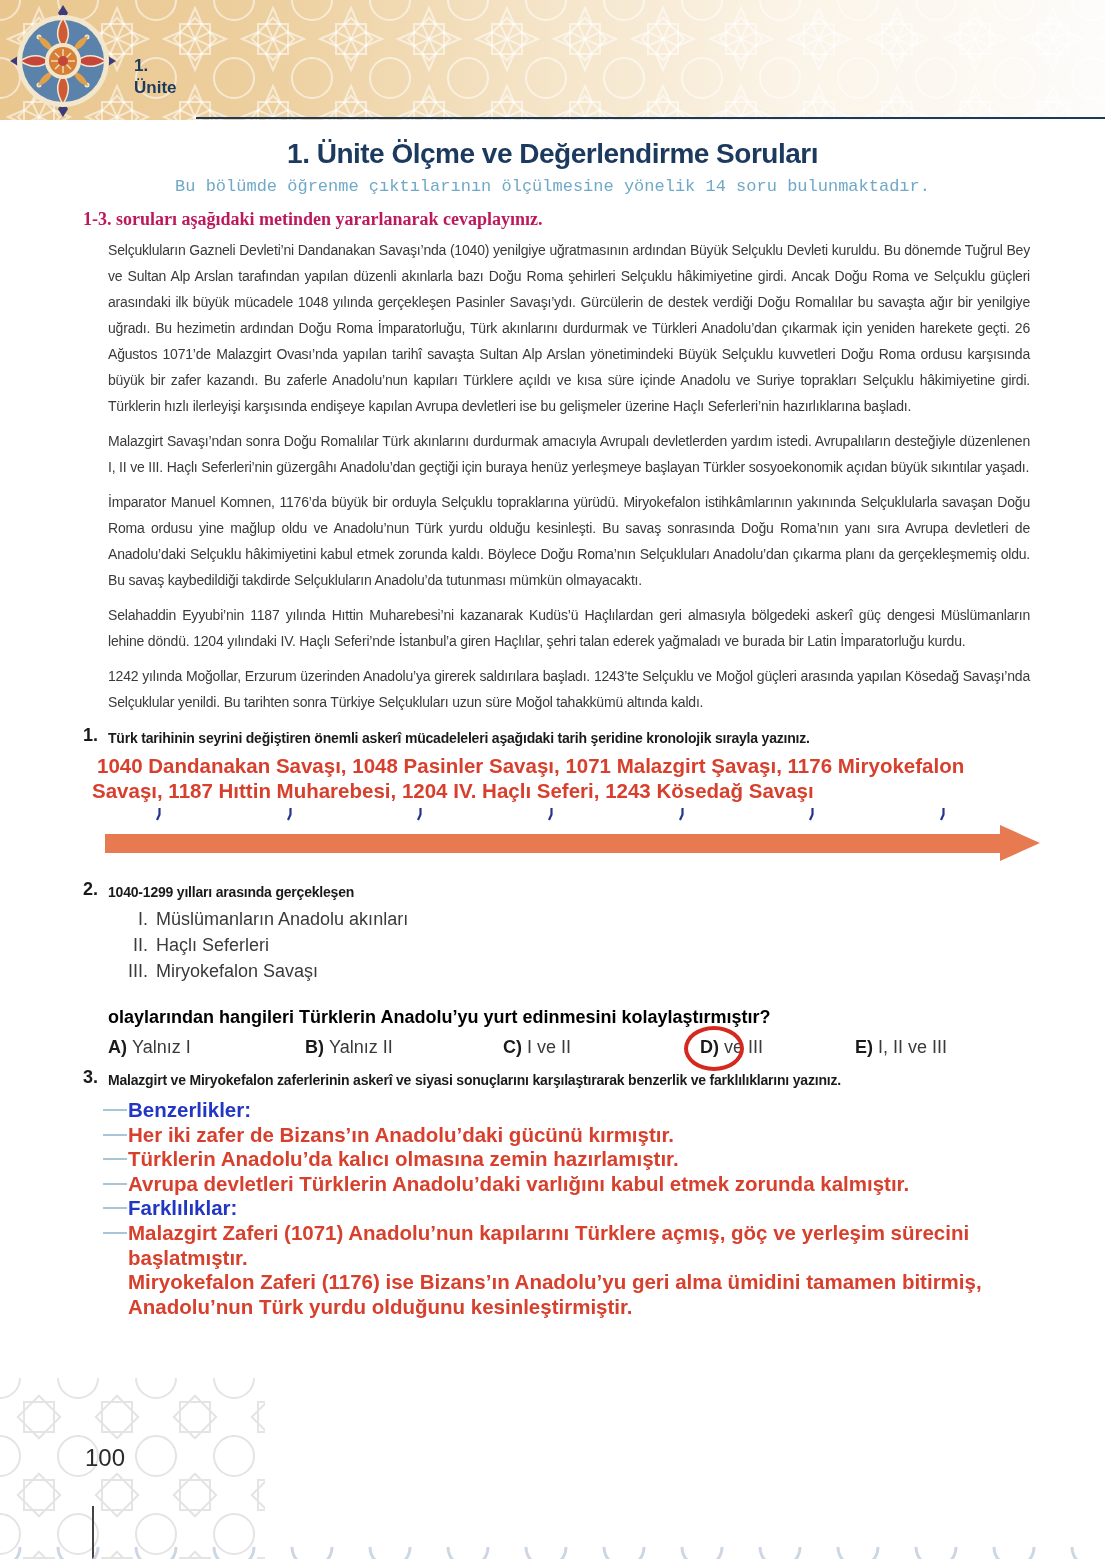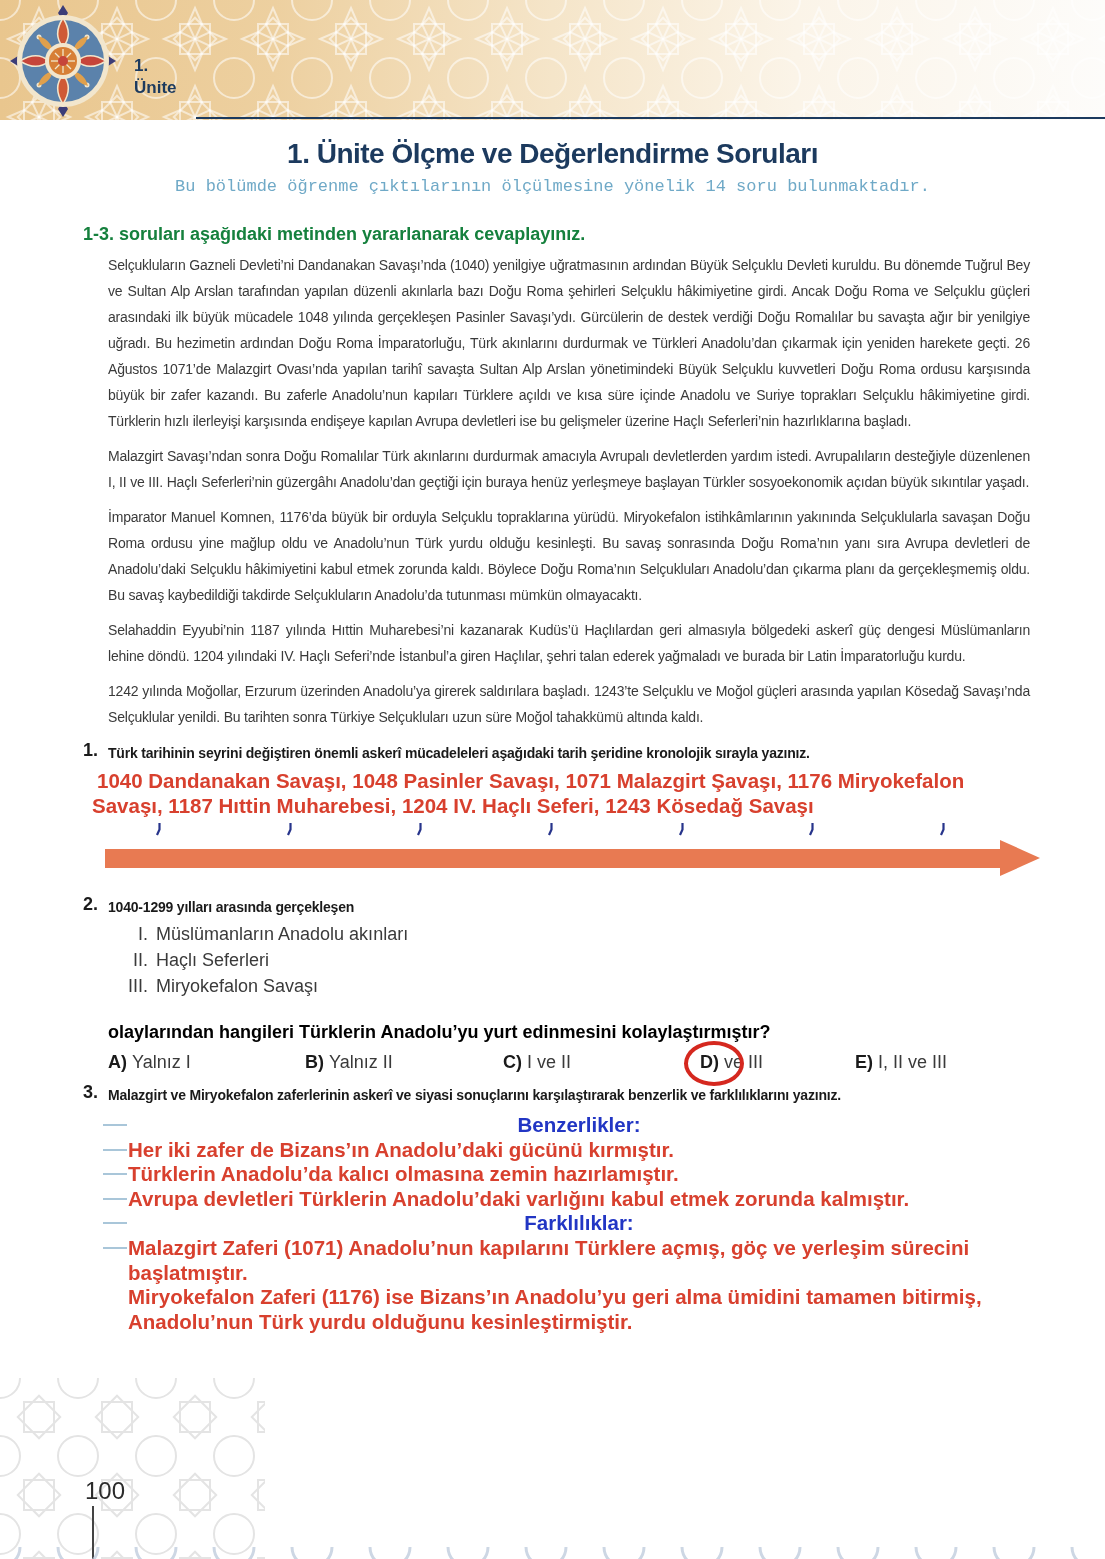--- a/index.html
+++ b/index.html
@@ -19,35 +19,35 @@
     background:var(--navy,#1c3a5e); }
 
   
   .page-title { margin-top:18px; text-align:center; color:var(--navy,#1c3a5e);
     font-size:28px; font-weight:700; letter-spacing:-0.5px; }
   .page-subtitle { margin-top:7px; text-align:center; color:var(--subtitle-blue,#6fa9c7);
     font-size:17px;font-family:Liberation Mono, monospace; }
 
   
   .content { position:relative; margin-left:83px; width:947px; color:#333; }
-  .intro { margin-top:28px; font-weight:700; font-size:18px; color:#15803d; }
+  .intro { margin-top:13px; font-weight:700; font-size:18px; color:#be185d;font-family:Liberation Serif, serif; }
 
   .passage { margin-top:7px; }
   .passage p { margin:0 0 9px 25px; width:922px; font-size:14px; line-height:26px;
     letter-spacing:-0.2px; text-align:justify; color:#3a3a3a; }
 
   .qrow { display:flex; margin-top:10px; }
   .qnum { width:25px; flex:0 0 25px; font-weight:700; font-size:18px; color:#1a1a1a; }
   .qtext { flex:1; font-weight:700; font-size:14px; line-height:27px; letter-spacing:-0.2px;
     text-align:justify; color:#1a1a1a; }
 
   
   .hw { font-weight:700; letter-spacing:0; }
   .hw-red { color:var(--handwriting-red,#d8402e); }
-  .hw-blue { color:var(--handwriting-blue,#2236c4);text-align:center; }
+  .hw-blue { color:var(--handwriting-blue,#2236c4); }
   .q1-answer { margin-top:1px; margin-left:14px; font-size:20.5px; line-height:25px; }
   .q1-answer .l2 { margin-left:-5px; }
 
   
   .timeline { position:relative; margin:4px 0 0 22px; width:935px; height:66px; }
   .ticks { position:absolute; left:50px; top:0; width:793px; display:flex;
     justify-content:space-between; }
   .tick { display:block; }
   .tl-bar { position:absolute; left:0; top:27px; width:897px; height:19px;
     background:var(--timeline-arrow,#e87a52); }
@@ -71,21 +71,21 @@
   
   .q3-answers { margin-top:4px; }
   .ans-row { display:flex; align-items:flex-start; }
   .ans-dash { flex:0 0 24px; width:24px; height:2px; background:#a9c6d9;
     margin:11px 1px 0 20px; }
   .ans-dash.hidden { visibility:hidden; }
   .ans-text { flex:1; font-size:20.5px; line-height:24.6px; font-weight:700; }
 
   
   .corner-pattern { position:absolute; left:0; top:1378px; }
-  .page-number { position:absolute; left:85px; top:1477px; font-size:24px; color:#2b2b2b; }
+  .page-number { position:absolute; left:85px; top:1444px; font-size:24px; color:#2b2b2b; }
   .footer-vline { position:absolute; left:92px; top:1506px; width:2px; height:53px; background:#444; }
   .bottom-strip { position:absolute; left:0; top:1547px; width:1105px; height:12px; overflow:hidden; }
 </style>
 </head>
 <body>
 
 <div class="page">
 
   <div class="header">
     <svg class="hdr-pattern" width="1105" height="120">

